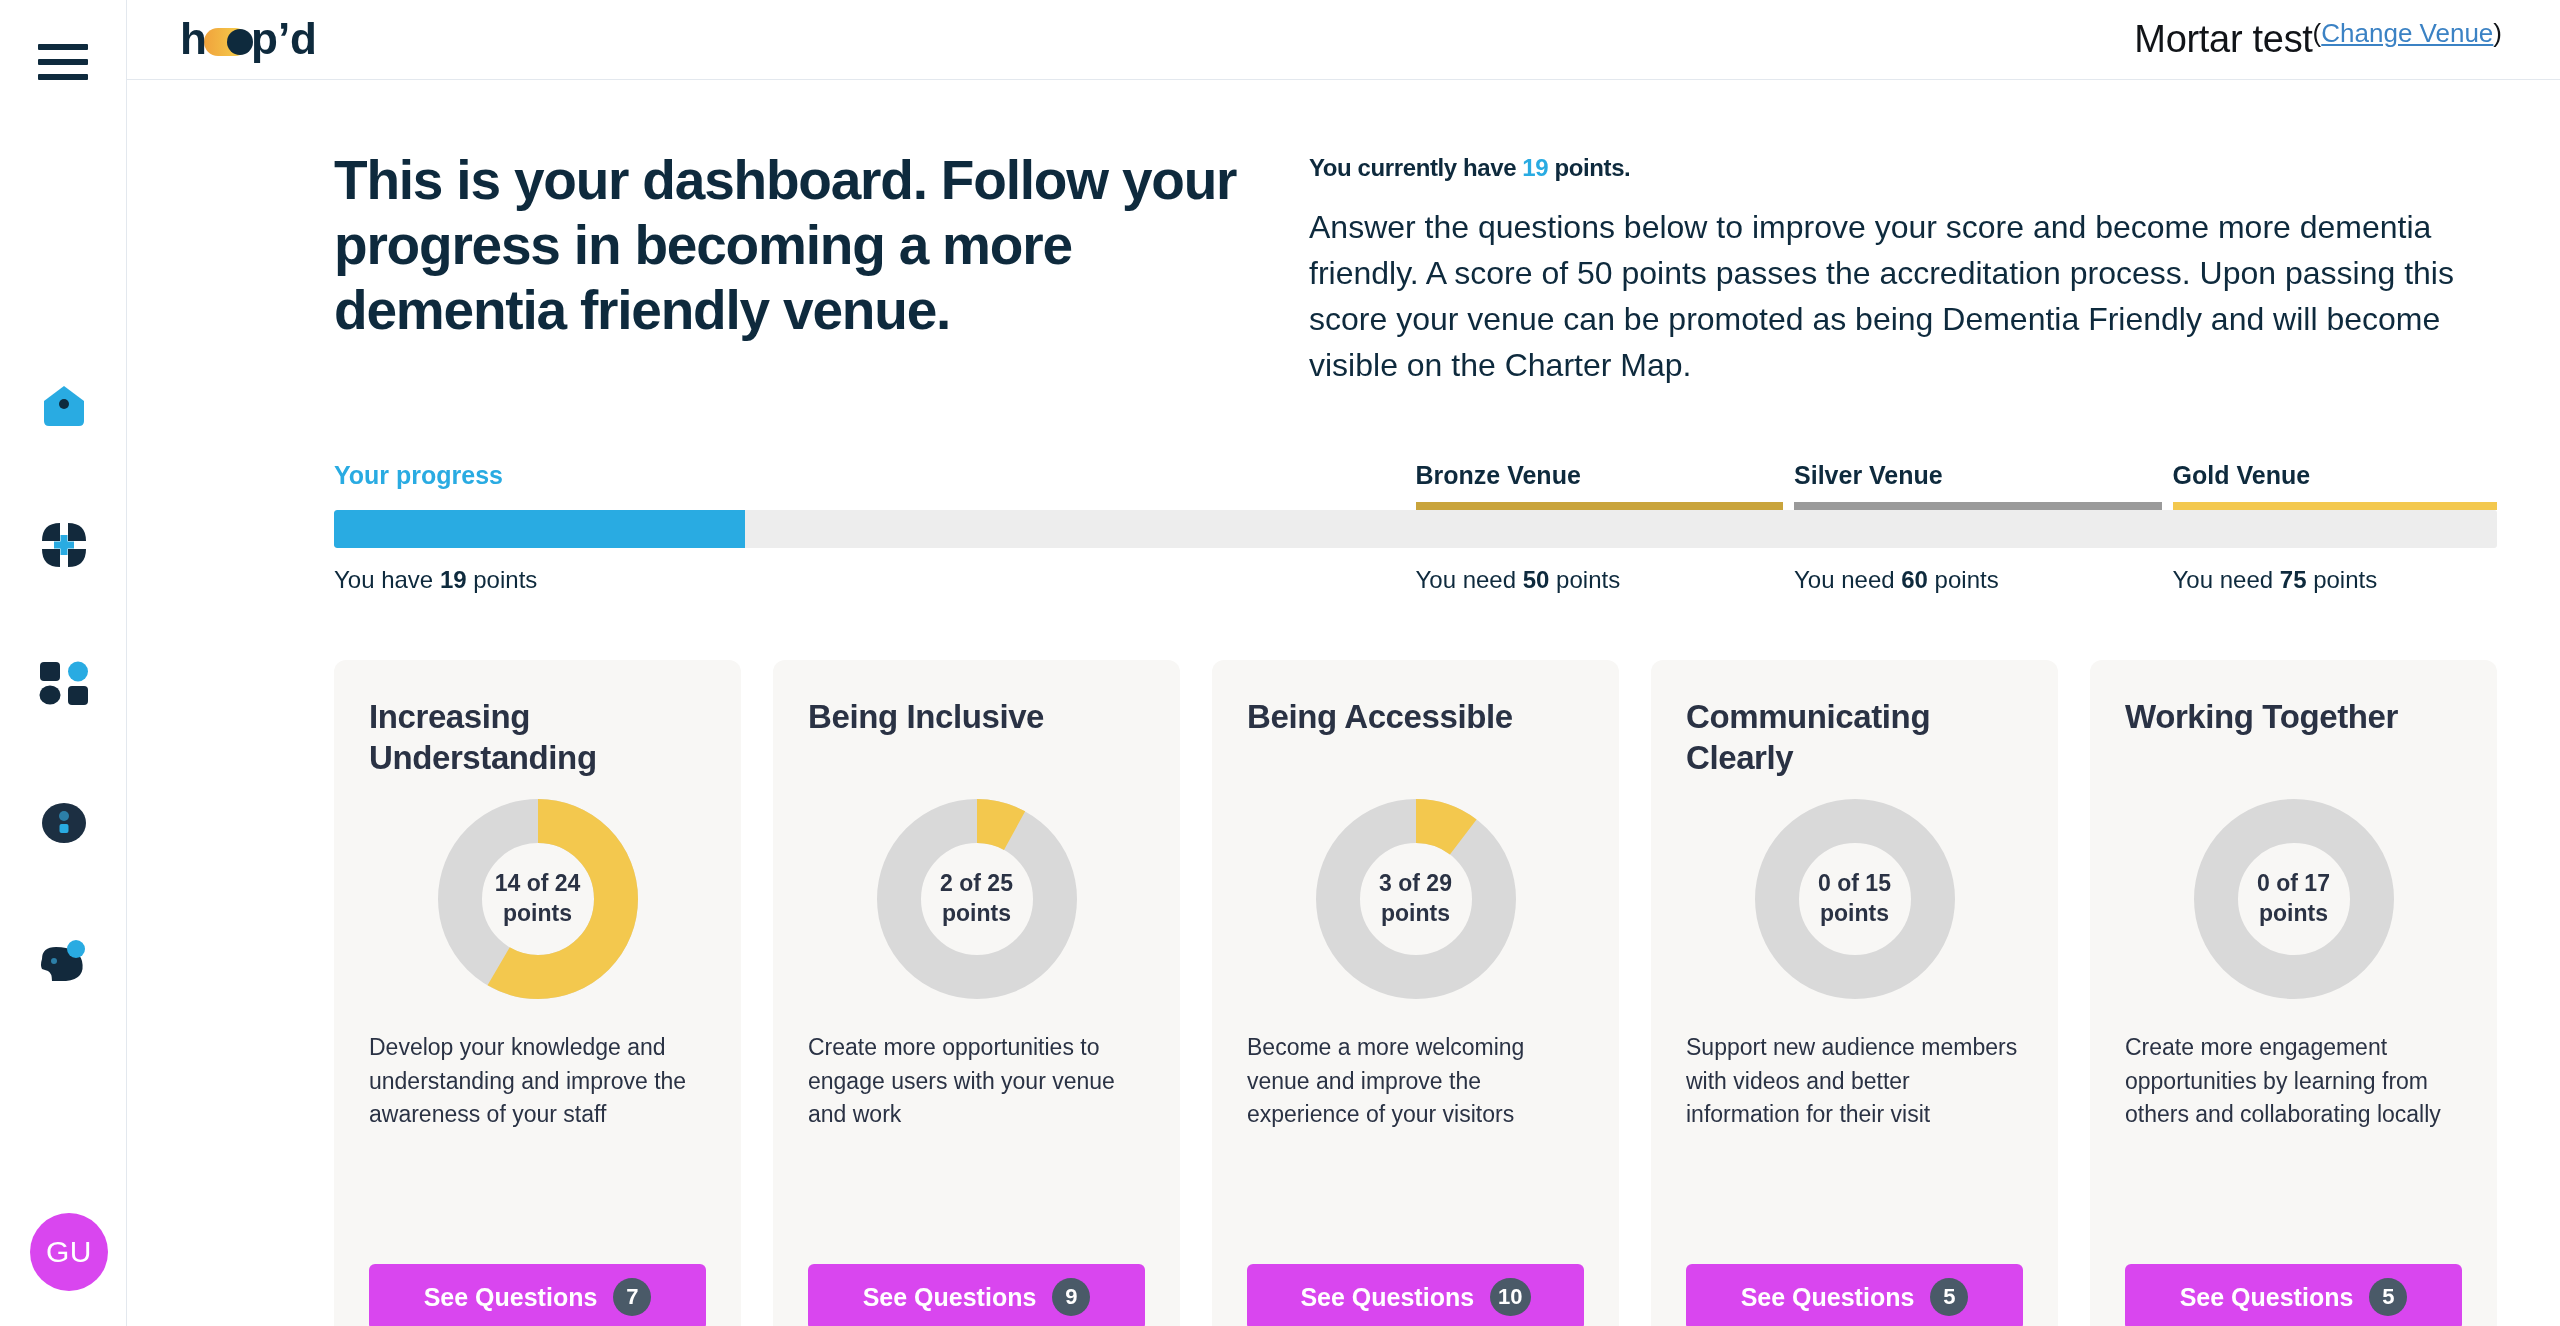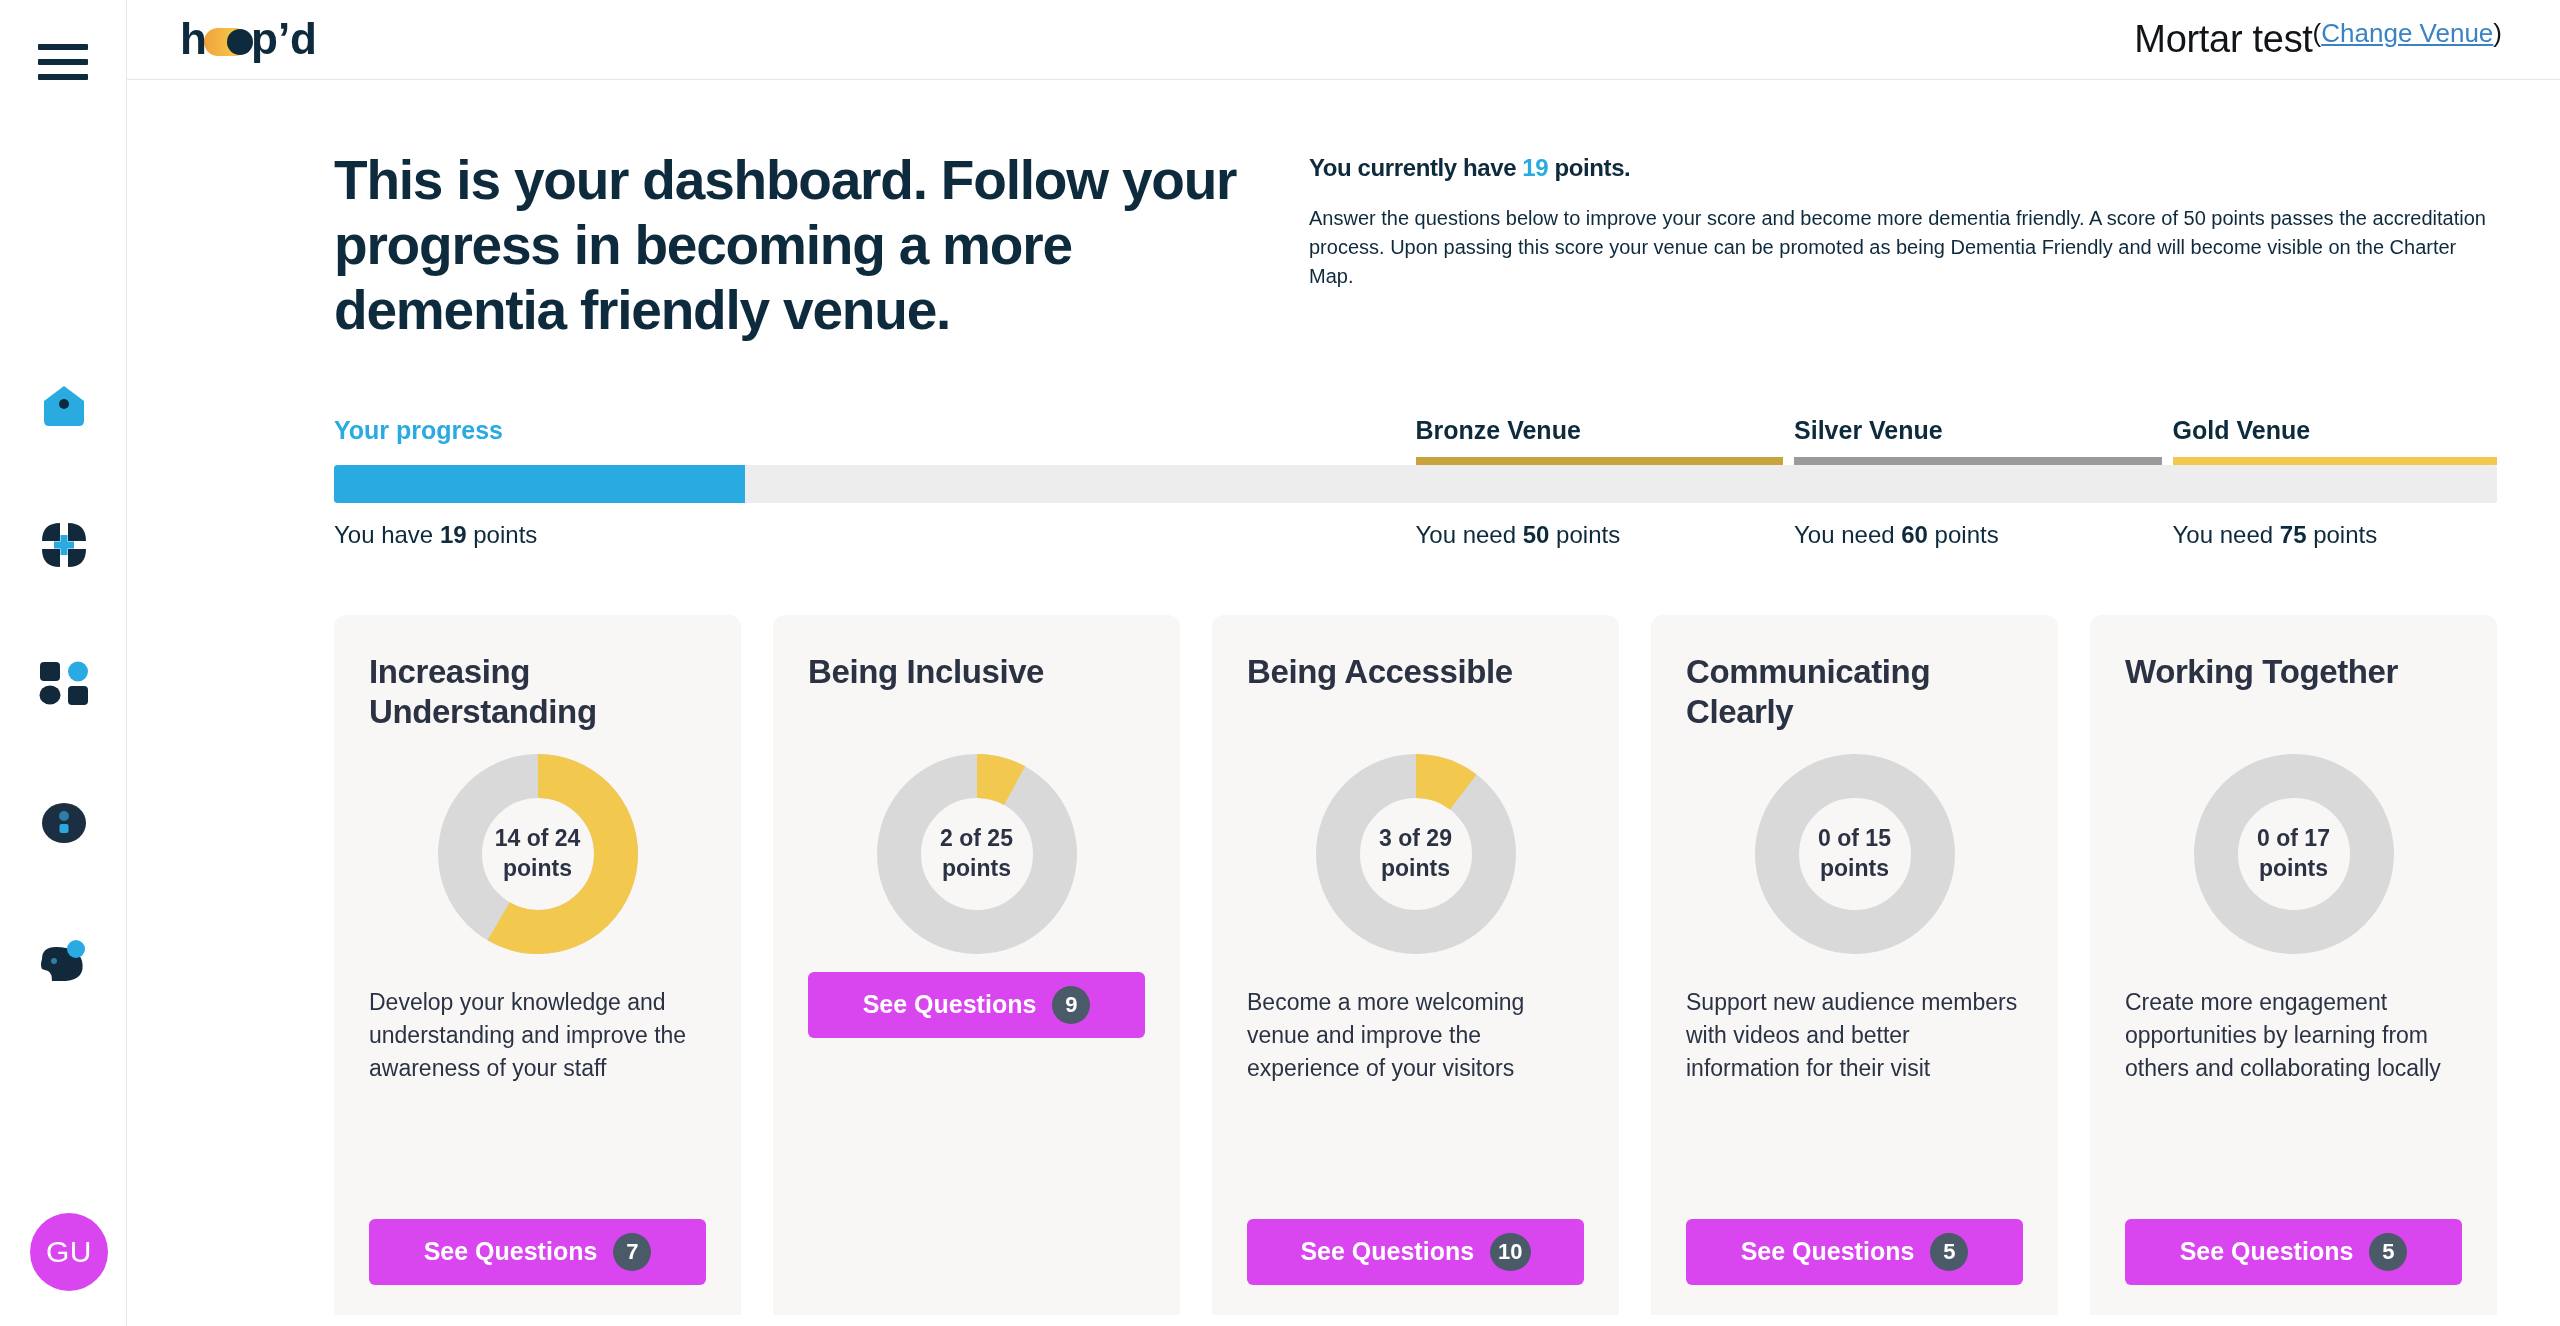--- a/index.html
+++ b/index.html
@@ -61,21 +61,21 @@
   .hero { display: flex; gap: 0; margin-top: 68px; }
   .hero-left { width: 975px; flex: 0 0 975px; }
   .hero-title {
     font-size: 55px; line-height: 1.18; font-weight: bold;
     color: #0e2a3d; letter-spacing: -1.2px;
   }
   .hero-right { flex: 1 1 auto; padding-left: 0; padding-top: 6px; }
   .hero-sub { font-size: 24px; font-weight: bold; color: #0e2a3d; letter-spacing: -.4px; }
   .hero-sub .accent { color: #29abe2; }
   .hero-body {
-    margin-top: 22px; font-size: 20px; line-height: 1.44;
+    margin-top: 22px; font-size: 32px; line-height: 1.44;
     color: #0e2a3d; max-width: 1310px; font-weight: 400;
   }
 
   
   .progress-wrap { margin-top: 62px; position: relative; }
   .progress-labels { position: relative; height: 40px; }
   .p-label {
     position: absolute; bottom: 0; font-size: 25px; font-weight: bold; color: #0e2a3d;
     white-space: nowrap;
   }
@@ -287,20 +287,21 @@
                 <svg width="208" height="208" viewBox="0 0 208 208">
                   <circle cx="104" cy="104" r="78" fill="none" stroke="#d9d9d9" stroke-width="44"></circle>
                   <circle cx="104" cy="104" r="78" fill="none" stroke="#f3c84e" stroke-width="44" stroke-dasharray="39.20707631680062 490.0884539600077"></circle>
                 </svg>
                 <div class="donut-label">
                   <span>2 of 25</span>
                   <span>points</span>
                 </div>
               </div>
             </div>
+            <div class="card-desc">Create more opportunities to engage users with your venue and work</div>
             <button class="card-btn">
               <span>See Questions</span>
               <span class="btn-badge">9</span>
             </button>
           </div>
           <div class="card">
             <div class="card-title">Being Accessible</div>
             <div class="donut-wrap">
               <div class="donut">
                 <svg width="208" height="208" viewBox="0 0 208 208">

